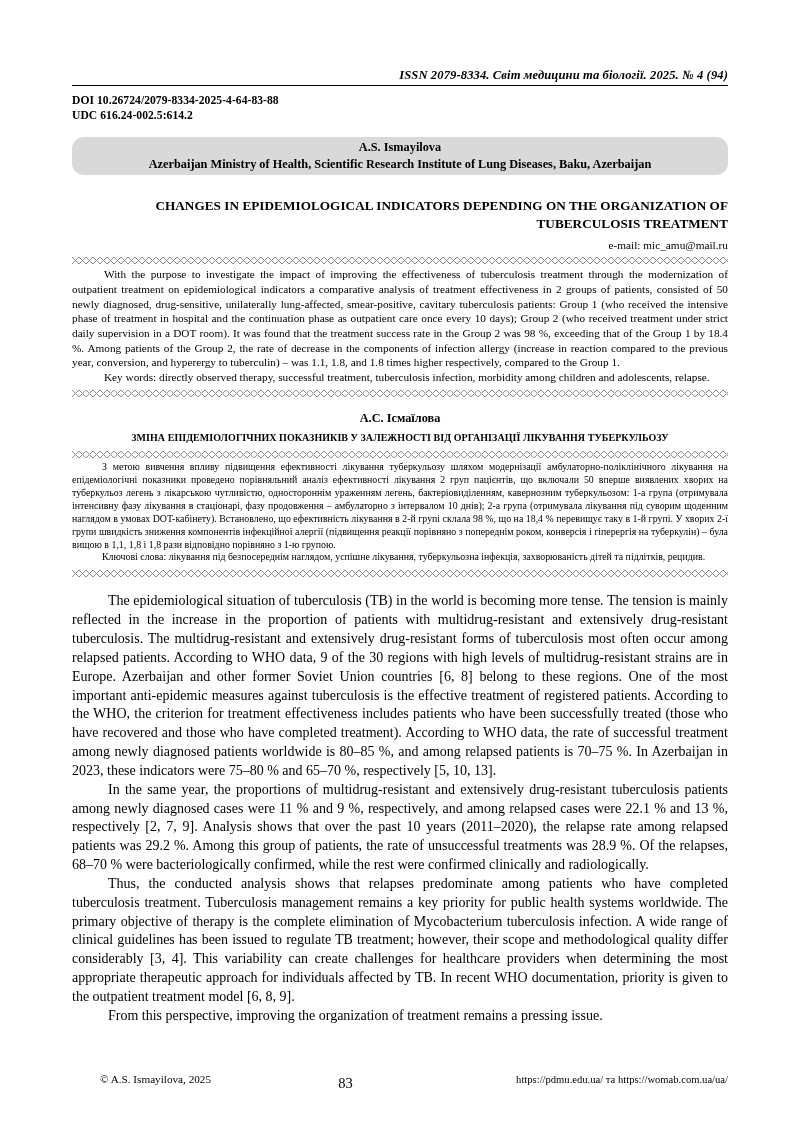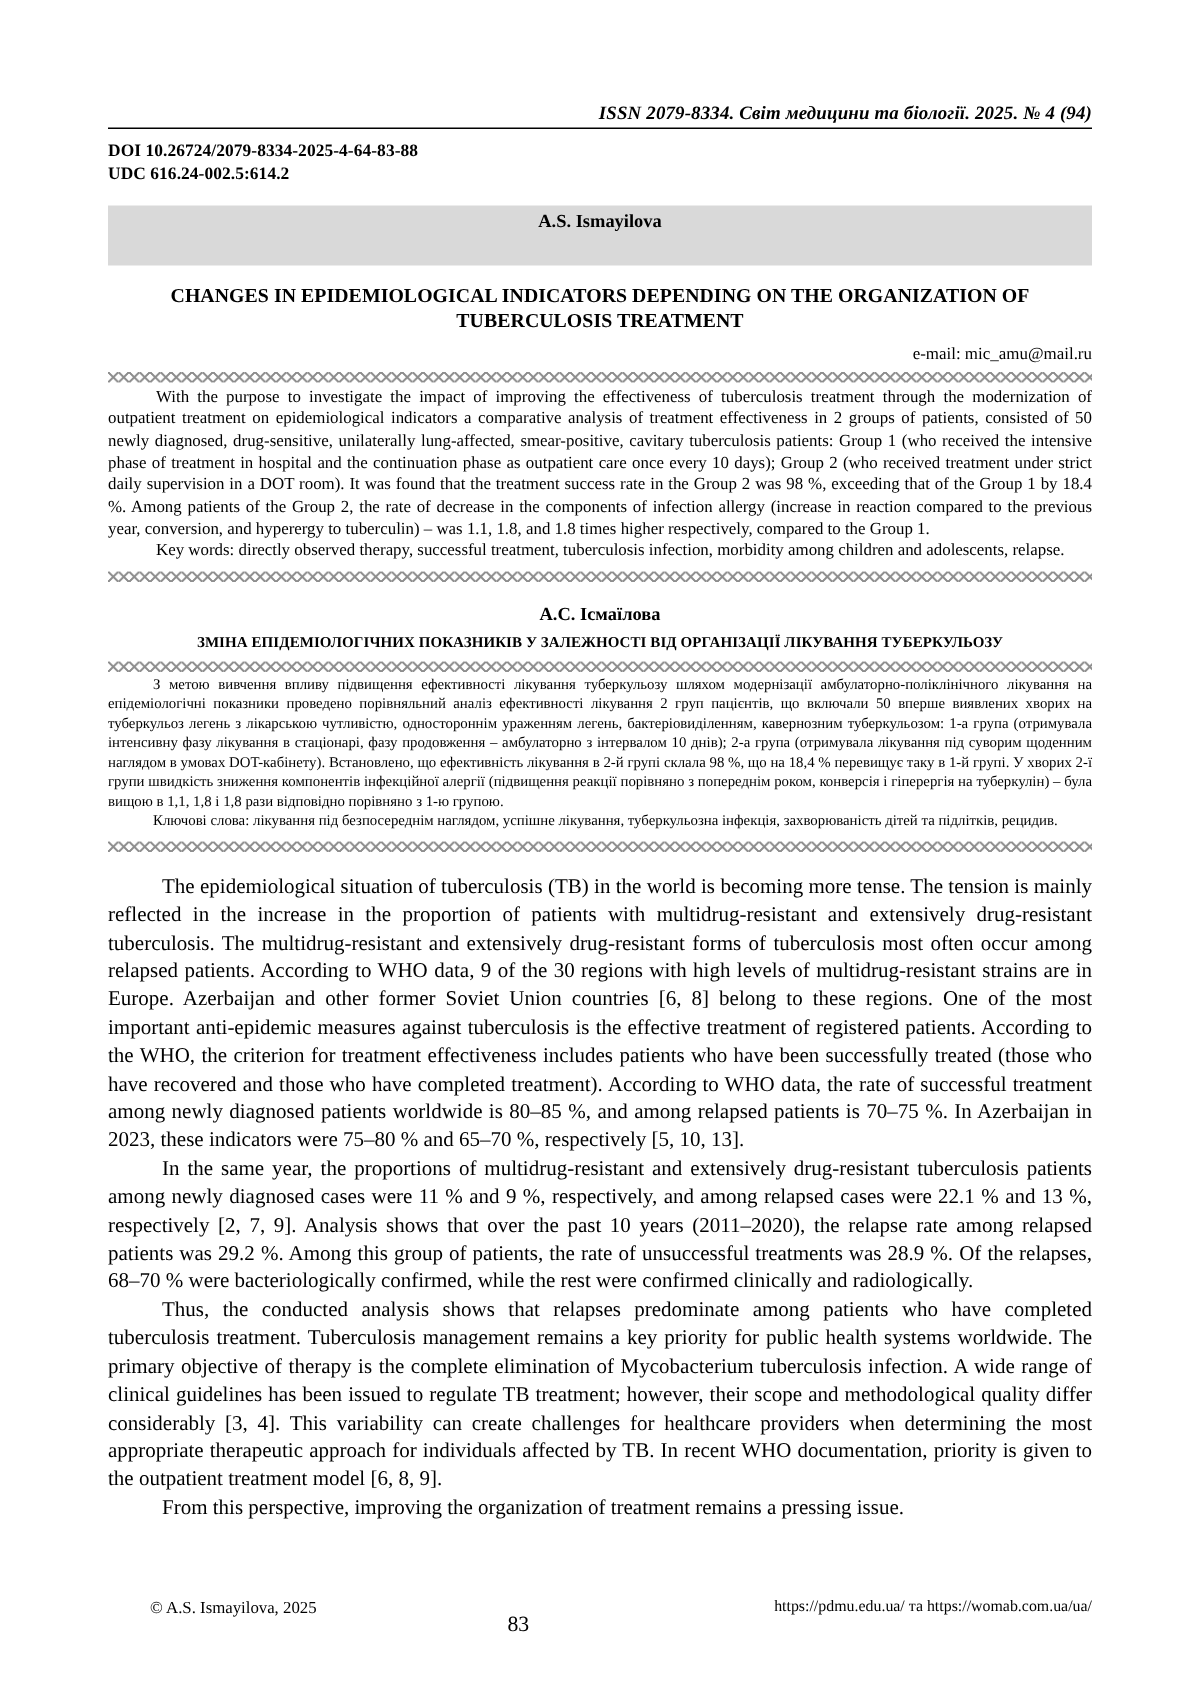--- a/index.html
+++ b/index.html
@@ -49,29 +49,30 @@
   }
 
   
   .author-block {
     margin-top: 13px;
     background: #d9d9d9;
     text-align: center;
     font-weight: bold;
     font-size: 12.3px;
     line-height: 1.35;
-    padding: 2px 4px 21px 4px;
+    padding: 2px 4px 3px 4px;
+    border-radius: 12px;
   }
   .author-name { display: block; }
   .author-affil { display: block; }
 
   
   .title-en {
-    margin-top: 11px;
-    text-align: center;
+    margin-top: 22px;
+    text-align: right;
     font-weight: bold;
     font-size: 13.2px;
     line-height: 1.33;
     letter-spacing: 0.05px;
   }
   .email-line {
     margin-top: 7px;
     text-align: right;
     font-size: 11.3px;
   }
@@ -138,21 +139,21 @@
   
   .footer {
     position: absolute;
     left: 72px;
     right: 72px;
     bottom: 38px;
     font-size: 11.2px;
   }
   .footer-row {
     display: flex;
-    align-items: flex-start;
+    align-items: center;
     justify-content: space-between;
   }
   .footer-copy { flex: 0 0 auto; padding-left: 28px; }
   .footer-page {
     flex: 1 1 auto;
     text-align: center;
     font-size: 14.5px;
     padding-top: 9px;
   }
   .footer-url { flex: 0 0 auto; text-align: right; font-size: 10.6px; padding-left: 36px; }
@@ -165,20 +166,21 @@
   <div class="running-head">ISSN 2079-8334. Світ медицини та біології. 2025. № 4 (94)</div>
   <div class="head-rule"></div>
 
   <div class="ids">
     <div>DOI 10.26724/2079-8334-2025-4-64-83-88</div>
     <div>UDC 616.24-002.5:614.2</div>
   </div>
 
   <div class="author-block">
     <span class="author-name">A.S. Ismayilova</span>
+    <span class="author-affil">Azerbaijan Ministry of Health, Scientific Research Institute of Lung Diseases, Baku, Azerbaijan</span>
   </div>
 
   <div class="title-en">CHANGES IN EPIDEMIOLOGICAL INDICATORS DEPENDING ON THE ORGANIZATION OF TUBERCULOSIS TREATMENT</div>
 
   <div class="email-line">e-mail: mic_amu@mail.ru</div>
 
   <div class="zigzag"></div>
 
   <div class="abstract-en">
     <p>With the purpose to investigate the impact of improving the effectiveness of tuberculosis treatment through the modernization of outpatient treatment on epidemiological indicators a comparative analysis of treatment effectiveness in 2 groups of patients, consisted of 50 newly diagnosed, drug-sensitive, unilaterally lung-affected, smear-positive, cavitary tuberculosis patients: Group 1 (who received the intensive phase of treatment in hospital and the continuation phase as outpatient care once every 10 days); Group 2 (who received treatment under strict daily supervision in a DOT room). It was found that the treatment success rate in the Group 2 was 98 %, exceeding that of the Group 1 by 18.4 %. Among patients of the Group 2, the rate of decrease in the components of infection allergy (increase in reaction compared to the previous year, conversion, and hyperergy to tuberculin) – was 1.1, 1.8, and 1.8 times higher respectively, compared to the Group 1.</p>

